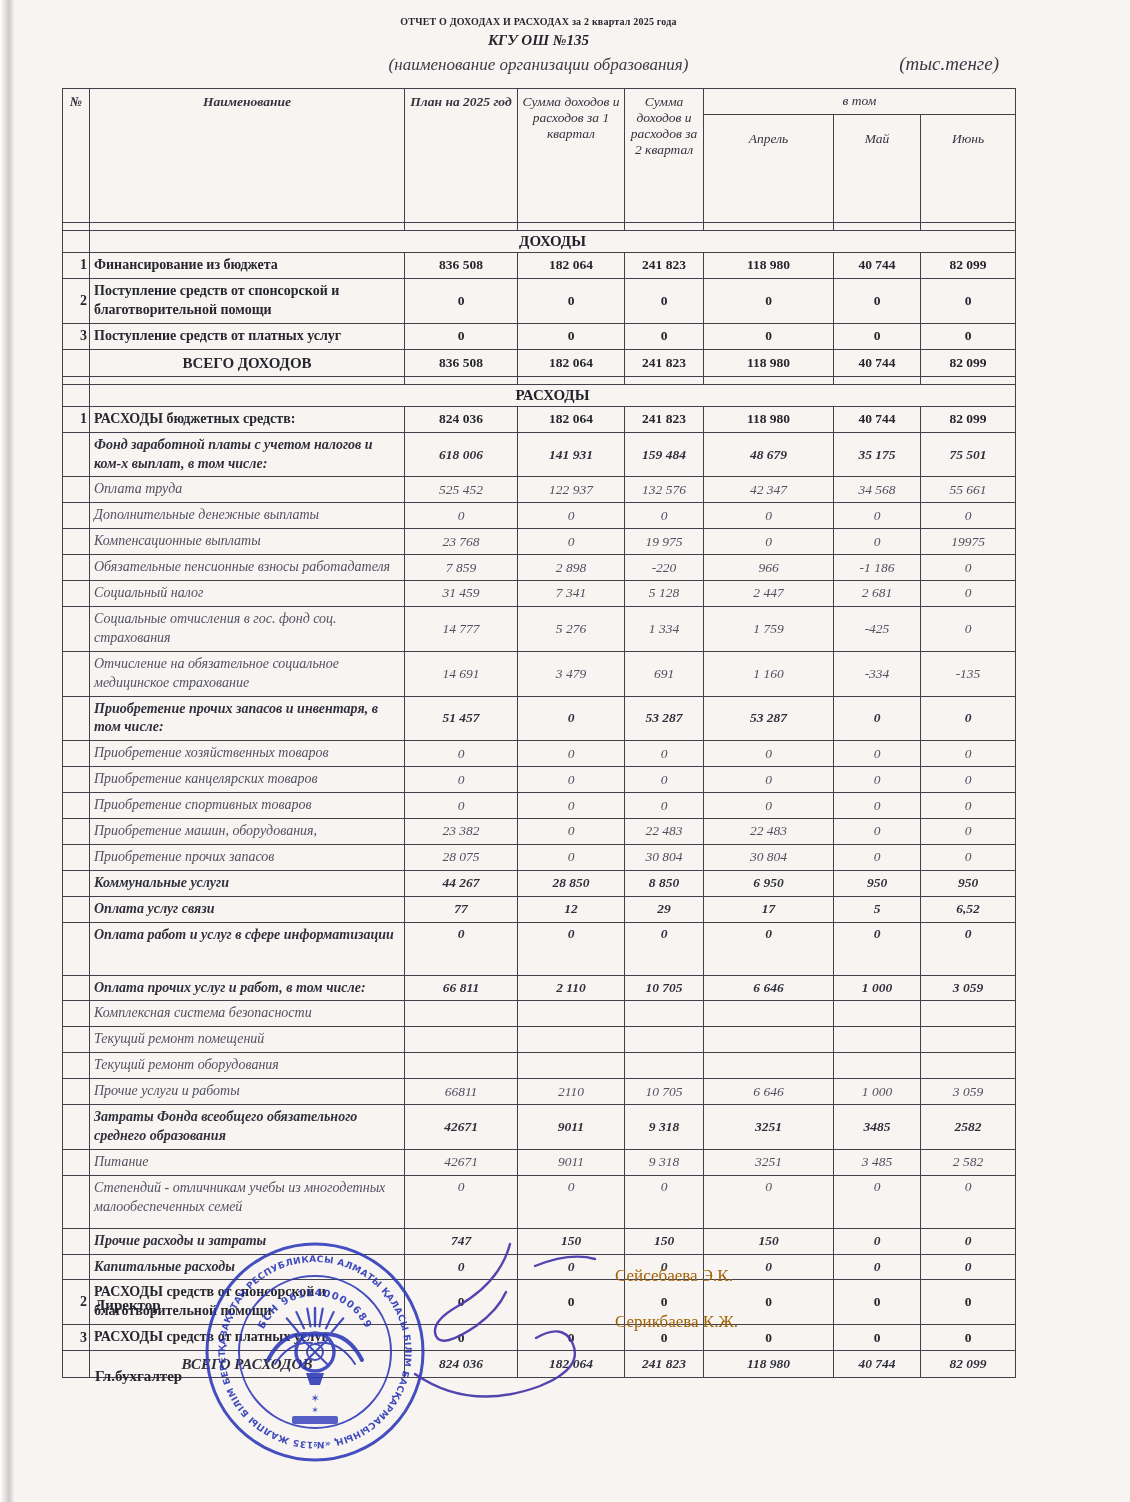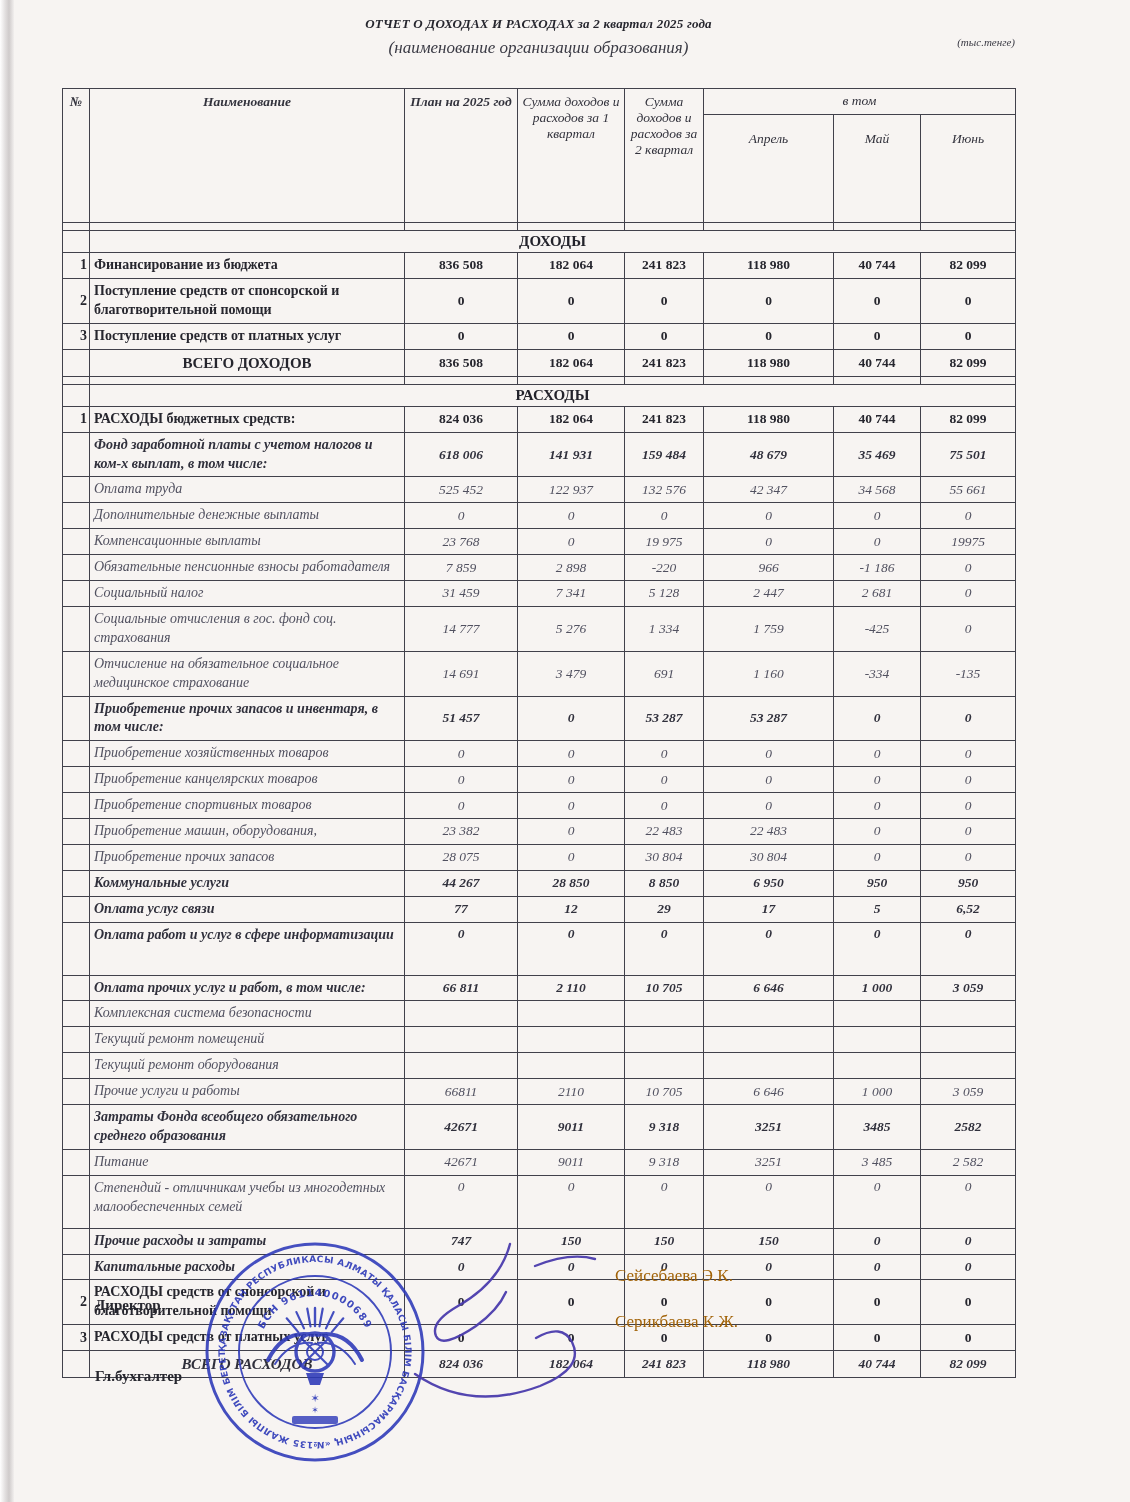--- a/index.html
+++ b/index.html
@@ -10,25 +10,25 @@
     color:#26262e;
     position:relative;
     overflow:hidden;
   }
   
   .scan-edge{
     position:absolute;left:0;top:0;width:14px;height:1502px;
     background:linear-gradient(90deg,#ffffff 0,#e3e0e0 5px,#cfcbcb 9px,#f2efee 14px);
   }
   .doc-header{position:absolute;top:16px;left:62px;width:953px;text-align:center;}
-  .doc-title{font-size:13px;font-weight:bold;font-style:italic;letter-spacing:.2px;}
+  .doc-title{font-size:10px;font-weight:bold;letter-spacing:.2px;}
   .doc-org{font-size:15px;font-weight:bold;font-style:italic;margin-top:5px;}
   .note-row{position:relative;margin-top:6px;height:18px;}
   .doc-note{font-size:17px;font-style:italic;color:#3a3a44;}
-  .doc-units{position:absolute;right:0;top:-2px;font-size:11px;font-style:italic;color:#3a3a44;}
+  .doc-units{position:absolute;right:16px;top:-2px;font-size:19px;font-style:italic;color:#3a3a44;}
 
   table.report{
     position:absolute;left:62px;top:88px;width:953px;
     border-collapse:collapse;table-layout:fixed;
     background:transparent;
   }
   .report th,.report td{
     border:1.5px solid #41414b;
     padding:3px 4px;
     overflow:hidden;
@@ -67,20 +67,21 @@
 
   .stamp-svg{position:absolute;left:165px;top:1226px;}
 </style>
 </head>
 <body>
 
 <div class="scan-edge"></div>
 
 <div class="doc-header">
   <div class="doc-title">ОТЧЕТ О ДОХОДАХ И РАСХОДАХ за 2 квартал 2025 года</div>
+  <div class="doc-org">КГУ ОШ №135</div>
   <div class="note-row">
     <span class="doc-note">(наименование организации образования)</span>
     <span class="doc-units">(тыс.тенге)</span>
   </div>
 </div>
 
 <table class="report">
   <colgroup>
     <col style="width:27px">
       <col style="width:315px">
@@ -185,21 +186,21 @@
         <td class="val">40 744</td>
         <td class="val">82 099</td>
       </tr>
       <tr class="ib">
         <td class="num"></td>
         <td class="name">Фонд заработной платы с учетом налогов и ком-х выплат, в том числе:</td>
         <td class="val">618 006</td>
         <td class="val">141 931</td>
         <td class="val">159 484</td>
         <td class="val">48 679</td>
-        <td class="val">35 469</td>
+        <td class="val">35 175</td>
         <td class="val">75 501</td>
       </tr>
       <tr class="i">
         <td class="num"></td>
         <td class="name">Оплата труда</td>
         <td class="val">525 452</td>
         <td class="val">122 937</td>
         <td class="val">132 576</td>
         <td class="val">42 347</td>
         <td class="val">34 568</td>

